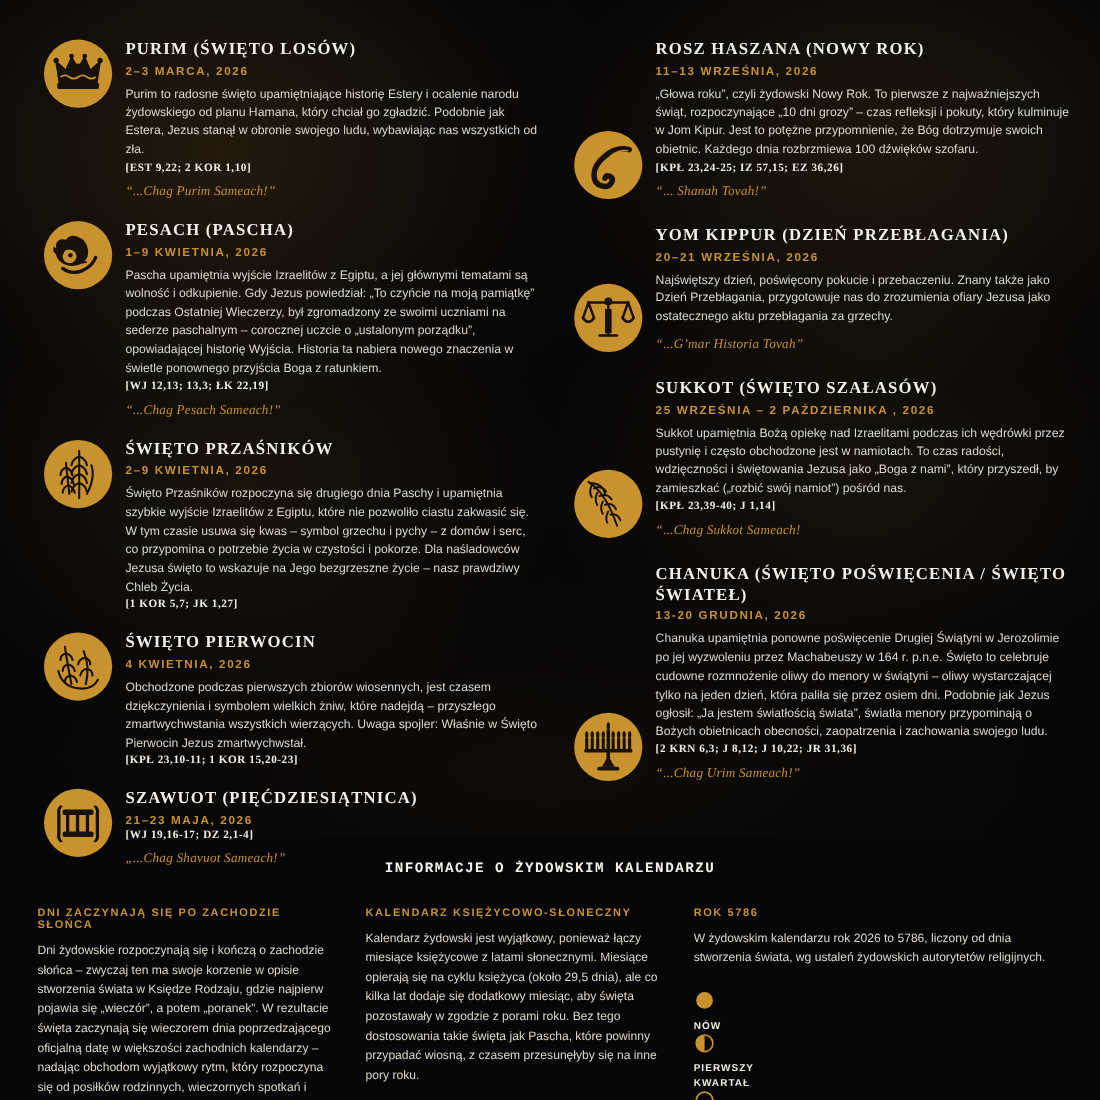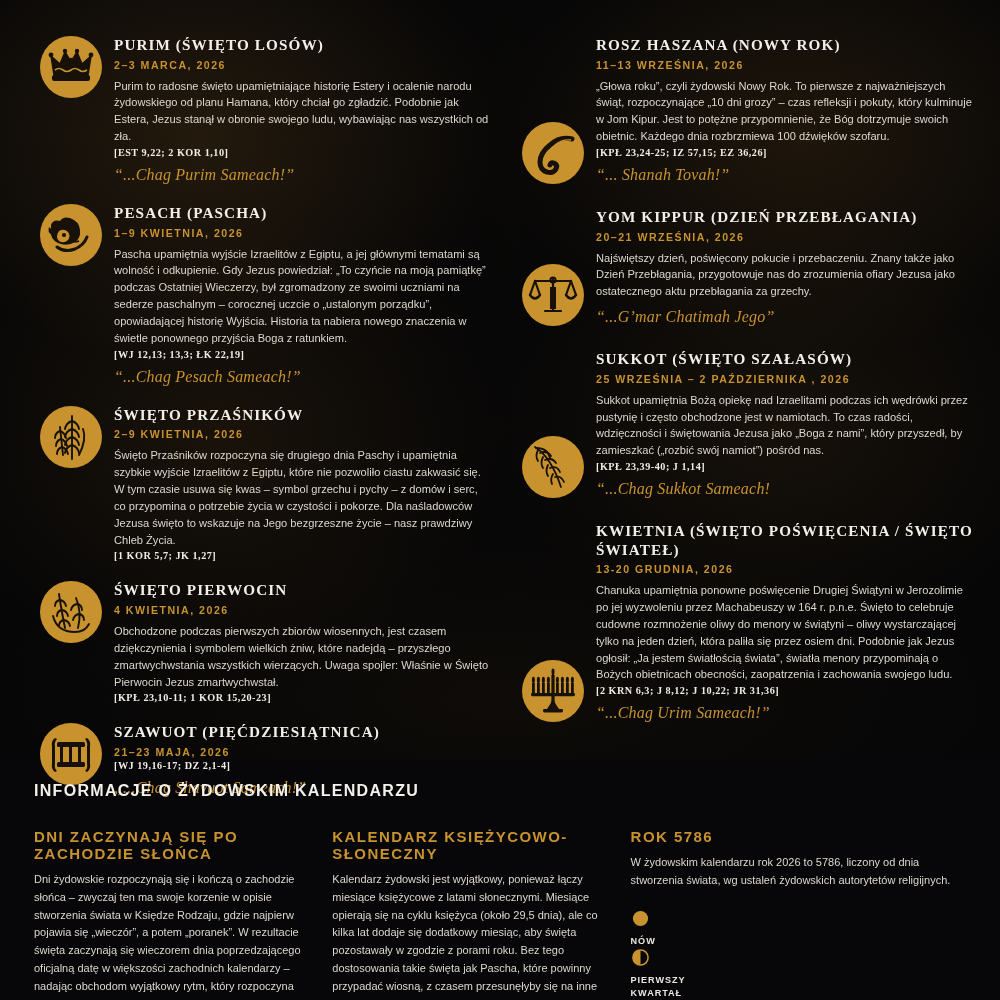--- a/index.html
+++ b/index.html
@@ -80,48 +80,49 @@
     font-family:"Liberation Serif", serif;
     font-weight:bold;
     font-size:10.2px;
     letter-spacing:0.5px;
     color:#f0ece4;
     margin-top:2px;
   }
   .fest-greet {
     font-family:"Liberation Serif", serif;
     font-style:italic;
-    font-size:16px;
+    font-size:12px;
     color:#c8922f;
     margin-top:8px;
     letter-spacing:0.2px;
   }
 
   
   .col-left  .fest { margin-bottom:18px; }
   .col-right .fest { margin-bottom:22px;align-items:flex-end; }
 
   
   .info {
     position:absolute; left:0; top:782px;
     width:1000px; padding:0 34px;
   }
   .info-heading {
-    font-family:Liberation Sans, sans-serif;
-    font-weight:bold;
-    font-size:16px;
+    font-family:Liberation Mono, monospace;
+    font-weight:bold;
+    font-size:13px;
     letter-spacing:1.3px;
     color:#f4f1ea;
     margin-bottom:28px;
+    text-align:center;
   }
   .info-cols { display:flex; gap:0; }
   .info-col { width:302px; padding-right:28px; }
   .info-col.wide { width:340px; padding-right:0; }
   .info-col-title {
-    font-size:15px;
+    font-size:10px;
     font-weight:bold;
     letter-spacing:1.45px;
     color:#c8922f;
     text-transform:uppercase;
     margin-bottom:9px;
   }
   .info-col-body {
     font-size:11px;
     line-height:1.62;
     color:#ddd8ce;
@@ -319,21 +320,21 @@
               </g>
               <circle cx="26" cy="11" r="2.6" fill="none" stroke="#17110a" stroke-width="2"></circle>
               <rect x="23" y="18" width="6" height="22" fill="#17110a"></rect>
             </svg>
           </div>
         </div>
         <div class="fest-body">
           <div class="fest-title">YOM KIPPUR (DZIEŃ PRZEBŁAGANIA)</div>
           <div class="fest-date">20–21 WRZEŚNIA, 2026</div>
           <div class="fest-desc">Najświętszy dzień, poświęcony pokucie i przebaczeniu. Znany także jako Dzień Przebłagania, przygotowuje nas do zrozumienia ofiary Jezusa jako ostatecznego aktu przebłagania za grzechy.</div>
-          <div class="fest-greet">“...G’mar Chatimah Jego”</div>
+          <div class="fest-greet">“...G’mar Historia Tovah”</div>
         </div>
       </div>
 
       <div class="fest">
         <div class="fest-icon-wrap">
           <div class="disc">
             <svg width="52" height="52" viewBox="0 0 52 52">
               <g stroke="#17110a" fill="none" stroke-width="1.8" stroke-linecap="round">
                 <path d="M8 6 q16 10 26 40"></path>
                 <path d="M11 9 q-3 6 0 11 M13 12 q7 -3 11 3"></path>
@@ -380,21 +381,21 @@
                 <ellipse cx="26" cy="7" rx="1.5" ry="3.4"></ellipse>
                 <ellipse cx="30.4" cy="15" rx="1.5" ry="3.2"></ellipse>
                   <ellipse cx="35.4" cy="15" rx="1.5" ry="3.2"></ellipse>
                 <ellipse cx="40.4" cy="15" rx="1.5" ry="3.2"></ellipse>
                   <ellipse cx="45.4" cy="15" rx="1.5" ry="3.2"></ellipse>
               </g>
             </svg>
           </div>
         </div>
         <div class="fest-body">
-          <div class="fest-title">KWIETNIA (ŚWIĘTO POŚWIĘCENIA / ŚWIĘTO ŚWIATEŁ)</div>
+          <div class="fest-title">CHANUKA (ŚWIĘTO POŚWIĘCENIA / ŚWIĘTO ŚWIATEŁ)</div>
           <div class="fest-date">13-20 GRUDNIA, 2026</div>
           <div class="fest-desc">Chanuka upamiętnia ponowne poświęcenie Drugiej Świątyni w Jerozolimie po jej wyzwoleniu przez Machabeuszy w 164 r. p.n.e. Święto to celebruje cudowne rozmnożenie oliwy do menory w świątyni – oliwy wystarczającej tylko na jeden dzień, która paliła się przez osiem dni. Podobnie jak Jezus ogłosił: „Ja jestem światłością świata”, światła menory przypominają o Bożych obietnicach obecności, zaopatrzenia i zachowania swojego ludu.</div>
           <div class="fest-ref">[2 KRN 6,3; J 8,12; J 10,22; JR 31,36]</div>
           <div class="fest-greet">“...Chag Urim Sameach!”</div>
         </div>
       </div>
 
     </div>
   </div>
 

